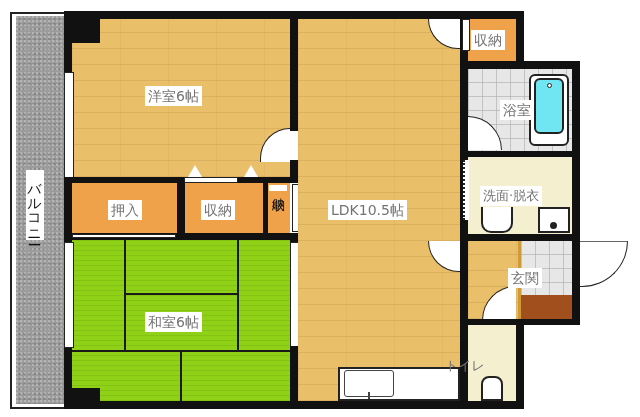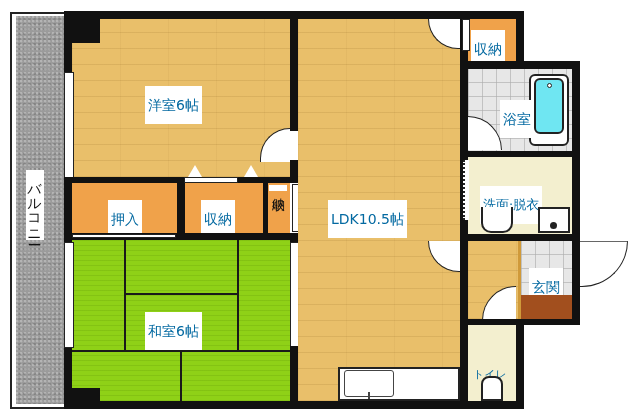--- a/index.html
+++ b/index.html
@@ -16,21 +16,21 @@
       #8fd117;}
   .tile{background:
       linear-gradient(90deg, rgba(170,170,170,0.6) 1px, transparent 1px) 0 0/14px 14px,
       linear-gradient(0deg, rgba(170,170,170,0.6) 1px, transparent 1px) 0 0/14px 14px,
       #e7e7e7;}
   .cream{background:#f3efcf;}
   .balcony{background:
       radial-gradient(circle at 30% 30%, rgba(255,255,255,0.25) 0 1px, transparent 1.5px) 0 0/4px 4px,
       radial-gradient(circle at 70% 60%, rgba(0,0,0,0.15) 0 1px, transparent 1.5px) 0 0/5px 5px,
       #9b9b9b;}
-  .label{position:absolute;background:#fff;color:#0369a1;font-size:14px;line-height:18px;padding:10px 3px;white-space:nowrap;text-align:center;}
+  .label{position:absolute;background:#fff;color:#737373;font-size:14px;line-height:18px;padding:1px 3px;white-space:nowrap;text-align:center;}
   .vlabel{position:absolute;background:#fff;color:#111;font-size:14px;line-height:16px;padding:3px 1px;writing-mode:vertical-rl;text-orientation:upright;}
   .tline{position:absolute;background:#1a1a1a;}
   .door{position:absolute;background:#fff;}
 </style>
 </head>
 <body>
 
 <div class="abs" style="left:10px;top:12px;width:56px;height:397px;border:2px solid #222;border-right:none;background:#fff;"></div>
 <div class="abs balcony" style="left:16px;top:16px;width:48px;height:388px;"></div>
 <div class="vlabel" style="left:26px;top:170px;">バルコニー</div>
@@ -121,24 +121,24 @@
 <div class="abs" style="left:538px;top:207px;width:32px;height:26px;background:#fff;border:2px solid #222;"></div>
 <div class="abs" style="left:550px;top:222px;width:7px;height:7px;background:#222;border-radius:50%;"></div>
 <div class="door" style="left:463px;top:160px;width:4px;height:60px;border-left:2px dotted #222;"></div>
 <div class="abs wall" style="left:468px;top:234px;width:112px;height:7px;"></div>
 
 <div class="abs wood" style="left:468px;top:241px;width:50px;height:78px;"></div>
 <div class="abs" style="left:482px;top:286px;width:34px;height:34px;background:#fff;border-top-left-radius:34px;border-left:1px solid #222;border-top:1px solid #222;"></div>
 <div class="abs wall" style="left:518px;top:241px;width:3px;height:78px;background:#d09a3a;"></div>
 
 <div class="abs tile" style="left:521px;top:241px;width:52px;height:54px;"></div>
-<div class="label" style="left:529px;top:268px;">玄関</div>
+<div class="label" style="left:508px;top:268px;">玄関</div>
 <div class="abs" style="left:521px;top:295px;width:52px;height:24px;background:#a24f1e;"></div>
 <div class="abs wall" style="left:572px;top:241px;width:8px;height:84px;"></div>
 <div class="abs wall" style="left:518px;top:319px;width:62px;height:6px;"></div>
 <div class="abs" style="left:580px;top:241px;width:48px;height:46px;background:#fff;border-bottom-right-radius:48px;border-right:1px solid #222;border-bottom:1px solid #222;border-top:1px solid #666;"></div>
 
 <div class="abs wall" style="left:468px;top:319px;width:56px;height:6px;"></div>
 <div class="abs cream" style="left:468px;top:325px;width:48px;height:76px;"></div>
-<div class="label" style="left:470px;top:356px;font-size:11px;background:transparent;">トイレ</div>
+<div class="label" style="left:442px;top:356px;font-size:13px;background:transparent;">トイレ</div>
 <div class="abs" style="left:481px;top:376px;width:22px;height:25px;background:#fff;border:2px solid #222;border-radius:8px 8px 0 0;"></div>
 <div class="abs wall" style="left:516px;top:319px;width:8px;height:90px;"></div>
 <div class="abs wall" style="left:460px;top:401px;width:64px;height:8px;"></div>
 
 </body></html>

